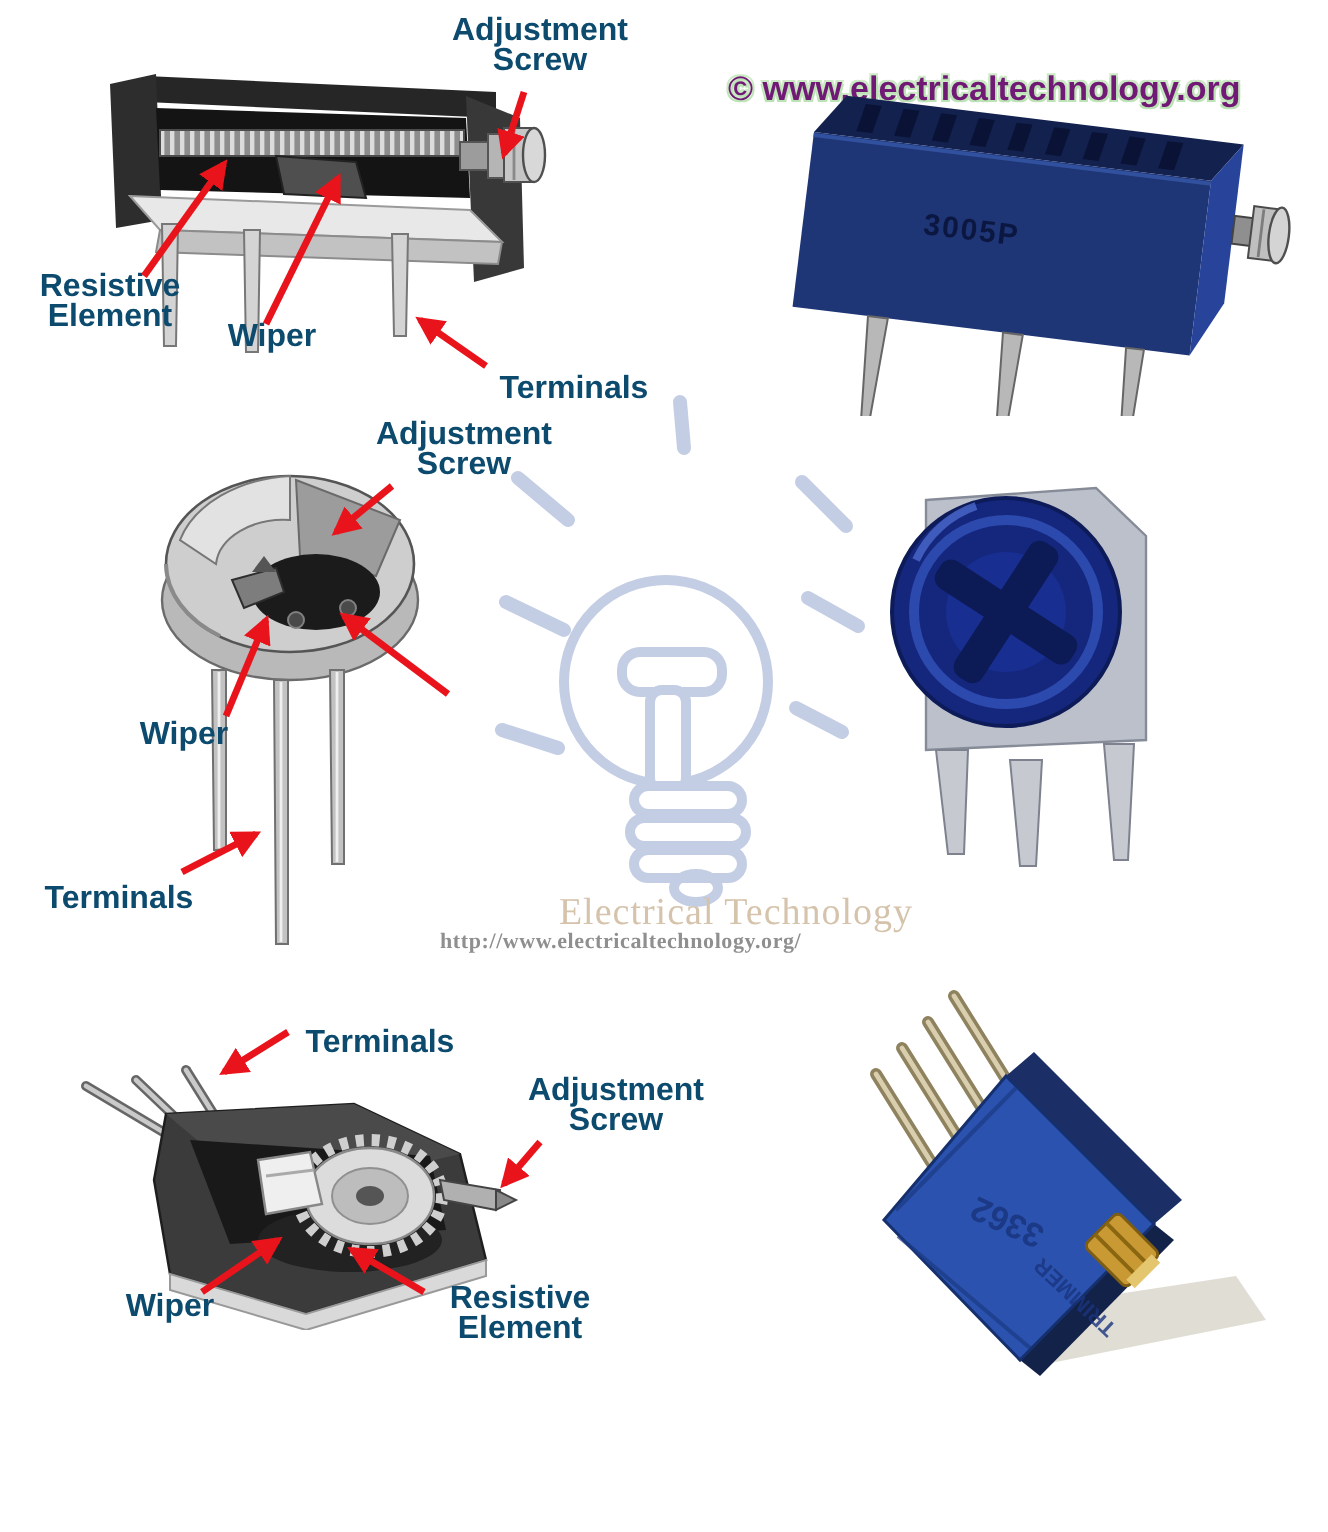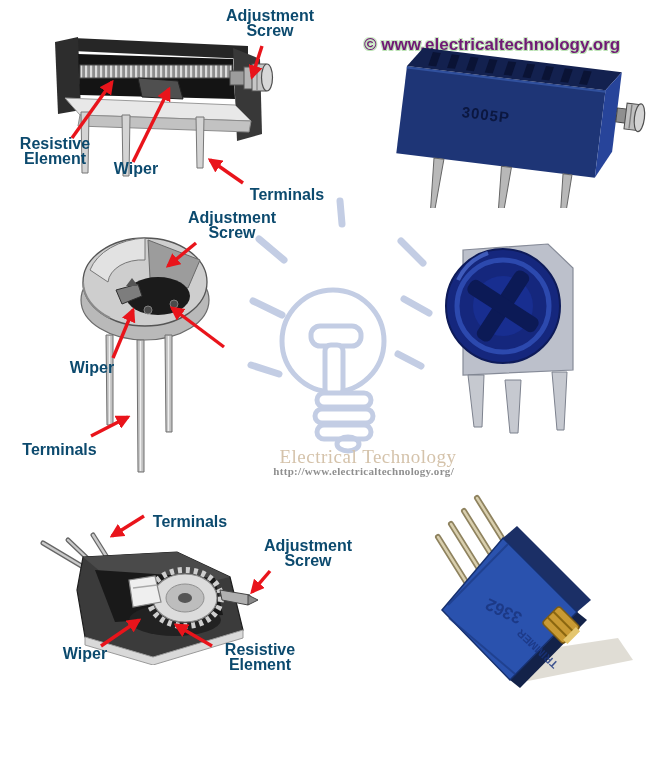--- a/index.html
+++ b/index.html
@@ -8,21 +8,21 @@
   .lbl{position:absolute;font:bold 16px/15px "Liberation Sans",sans-serif;color:#0c4a6e;text-align:center;}
   .lbl.left{text-align:center;margin-top:13px;}
   .illus{position:absolute;}
   #arrow-overlay{position:absolute;left:0;top:0;pointer-events:none;}
   .arrow{stroke:#e9141b;stroke-width:3.4;fill:none;}
   .wm-top{position:absolute;left:364px;top:8px;width:290px;
           font:bold 17px "Liberation Sans",sans-serif;color:#701a75;
           text-shadow:1px 1px 0 #bce3b5,-1px -1px 0 #cdeac6,1px -1px 0 #cdeac6,-1px 1px 0 #bce3b5;margin-top:27px;}
   .brand{position:absolute;left:245px;top:446px;width:190px;text-align:center;
          font:400 19px "Liberation Serif",serif;color:#d5c3ab;letter-spacing:.5px;margin-left:28px;}
-  .brand-url{position:absolute;left:230px;top:465px;width:224px;text-align:right;
+  .brand-url{position:absolute;left:220px;top:465px;width:224px;text-align:left;
          font:bold 11px "Liberation Serif",serif;color:#8f8f8f;letter-spacing:.3px;}
   .title{position:absolute;left:6px;top:690px;width:650px;
          font:bold 53px/60px "Liberation Sans",sans-serif;color:#000;letter-spacing:-.5px;white-space:nowrap;}
 </style>
 </head>
 <body>
 
 <div class="page">
 
   <div class="wm-top">© www.electricaltechnology.org</div>

